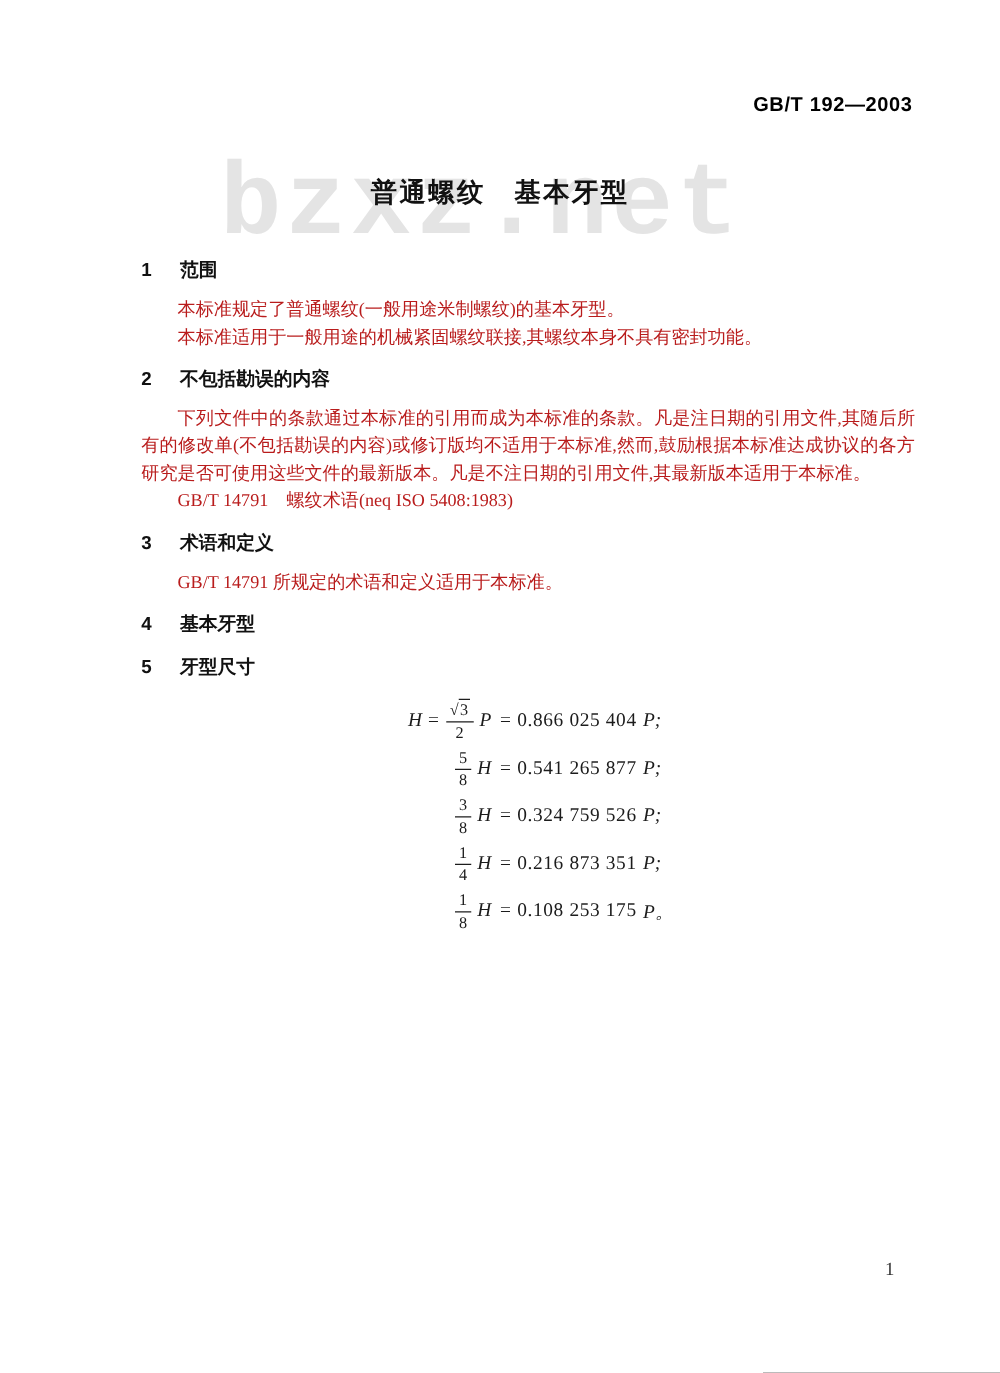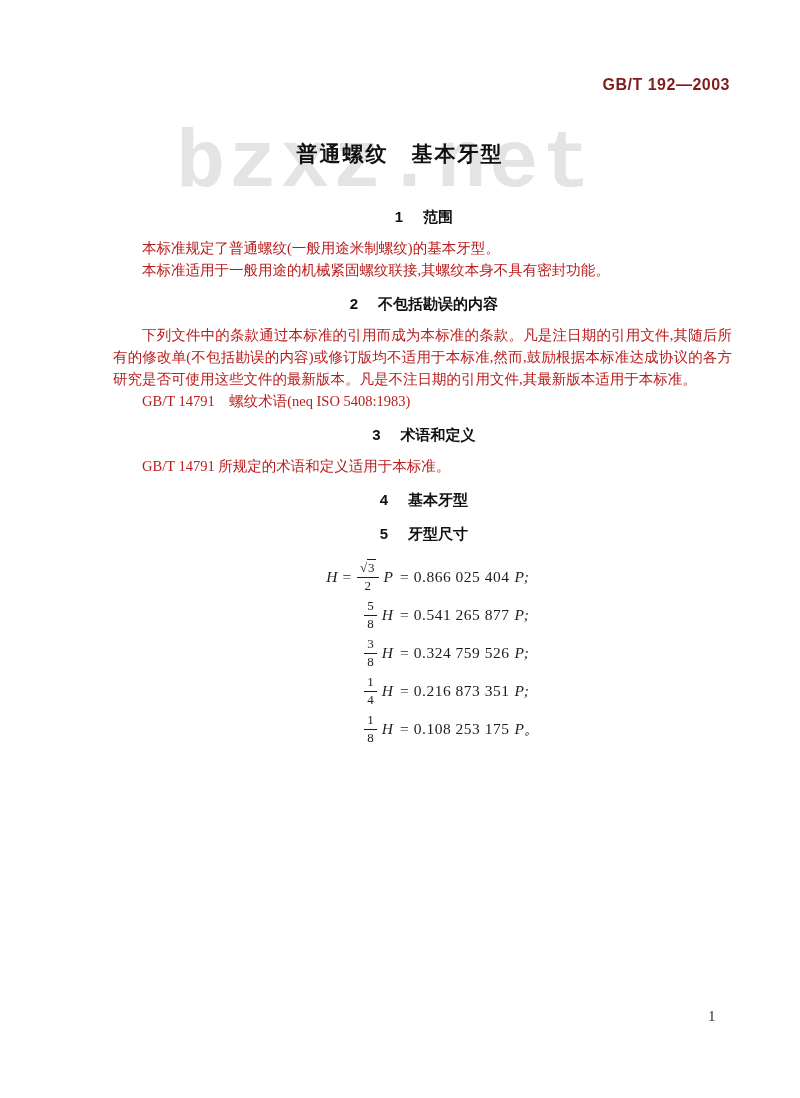--- a/index.html
+++ b/index.html
@@ -24,21 +24,21 @@
     z-index:0;
     user-select:none;
   }
   .doc-code{
     position:absolute;
     top:76px;right:70px;
     font-family:"Liberation Sans","DejaVu Sans",sans-serif;
     font-weight:bold;
     font-size:16px;
     letter-spacing:0.5px;
-    color:#7f1d1d;
+    color:#000000;
     z-index:2;
   }
   .doc-title{
     position:absolute;
     top:140px;left:0;
     width:100%;
     margin:0;
     text-align:center;
     font-family:"Liberation Sans","DejaVu Sans",sans-serif;
     font-weight:bold;
@@ -53,21 +53,20 @@
     width:619px;
     z-index:1;
   }
   .sec-heading{
     font-family:"Liberation Sans","DejaVu Sans",sans-serif;
     font-weight:bold;
     font-size:15px;
     color:#111;
     line-height:22px;
     margin:12px 0 9px 0;
-    text-align:center;
   }
   .sec-heading:first-child{margin-top:0;}
   .sec-num{display:inline-block;min-width:14px;margin-right:17px;}
   .para{
     margin:0;
     font-size:14.5px;
     line-height:22px;
     text-align:justify;
     text-indent:2em;
     color:#b91c1c;

